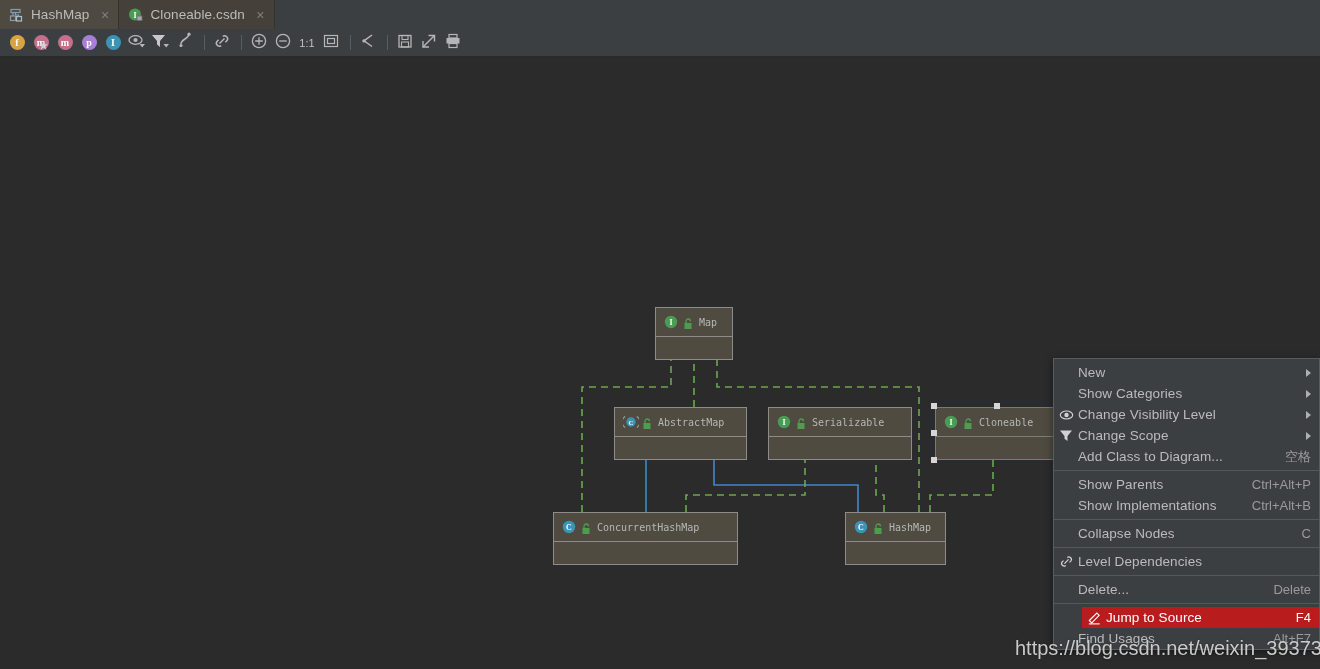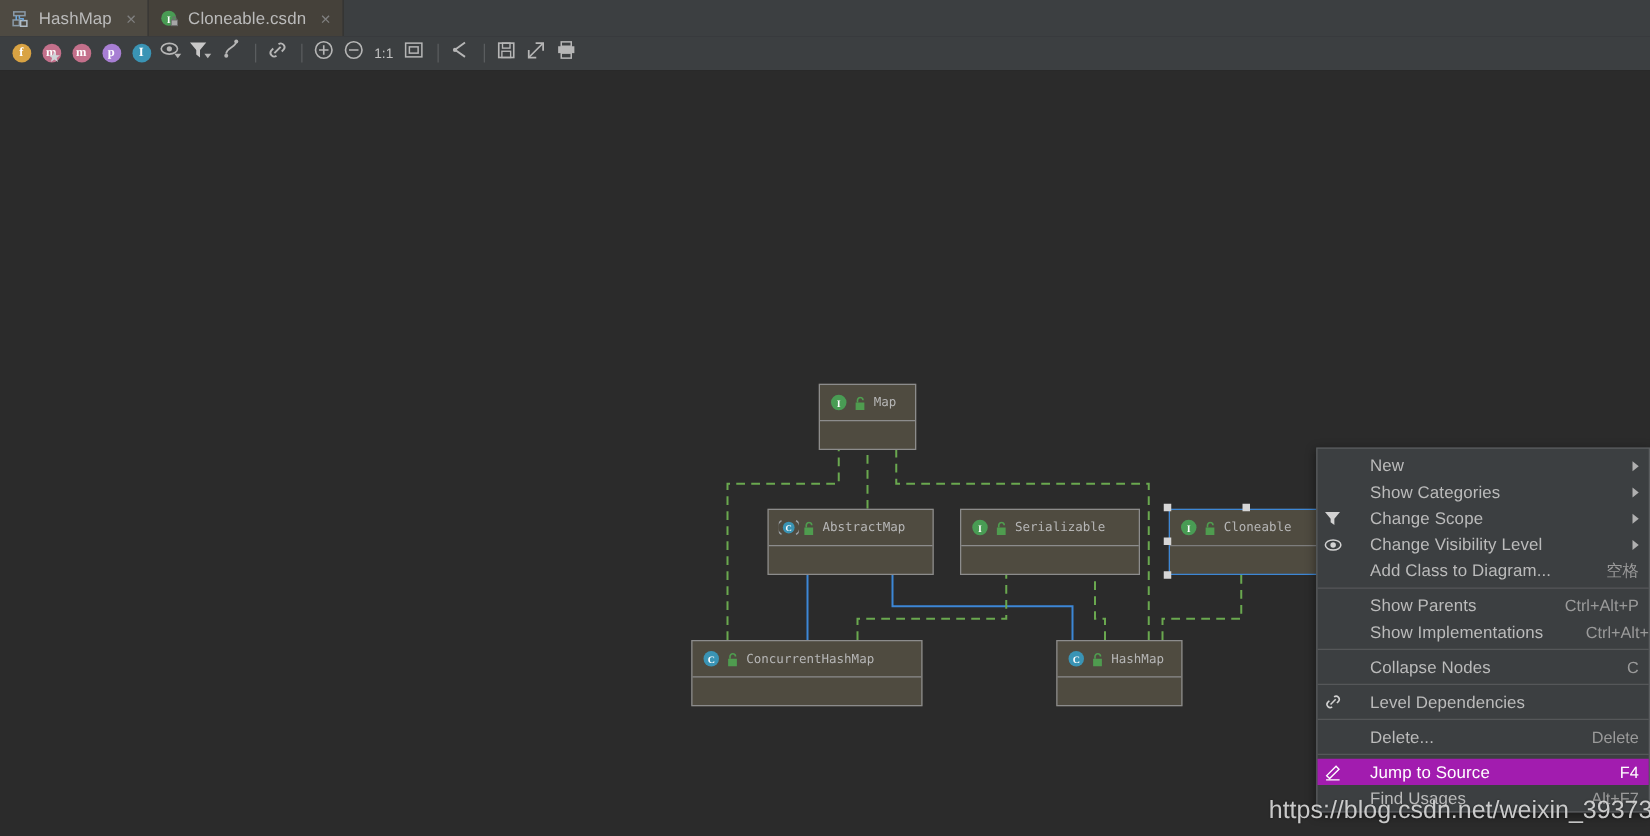--- a/index.html
+++ b/index.html
@@ -126,23 +126,22 @@
     box-shadow: 0 2px 8px rgba(0,0,0,.45);
     z-index: 40;
   }
   .mi {
     position: relative;
     height: 21px;
     display: flex; align-items: center;
     padding: 0 8px 0 0;
     cursor: default;
     white-space: nowrap;
-    gap: 18px;
-  }
-  .mi.sel { background: #a21caf; }
+  }
+  .mi.sel { background: #b91c1c; margin-left: 28px; }
   .mi.sel .mi-label, .mi.sel .mi-accel { color: #ffffff; }
   .mi-icon {
     width: 24px; height: 100%;
     display: flex; align-items: center; justify-content: center;
     flex: 0 0 24px;
   }
   .mi-label { flex: 1 1 auto; color: #bbbbbb; letter-spacing: .1px; }
   .mi-accel { color: #9a9a9a; font-size: 13px; padding-left: 16px; text-align: center; }
   .mi-arrow {
     width: 0; height: 0;
@@ -481,36 +480,36 @@
     </div>
 
     <div class="mi">
       <span class="mi-icon"></span>
       <span class="mi-label">Show Categories</span>
       <span class="mi-arrow"></span>
     </div>
 
     <div class="mi">
       <span class="mi-icon">
-        <svg width="14" height="13" viewBox="0 0 14 13">
-          <polygon points="1,1.5 13,1.5 8.5,7 8.5,12 5.5,9.8 5.5,7" fill="#d2d2d2"></polygon>
-        </svg>
-      </span>
-      <span class="mi-label">Change Scope</span>
-      <span class="mi-arrow"></span>
-    </div>
-
-    <div class="mi">
-      <span class="mi-icon">
         <svg width="15" height="12" viewBox="0 0 15 12">
           <ellipse cx="7.5" cy="6" rx="6.2" ry="4" fill="none" stroke="#d2d2d2" stroke-width="1.2"></ellipse>
           <circle cx="7.5" cy="6" r="2.2" fill="#d2d2d2"></circle>
         </svg>
       </span>
       <span class="mi-label">Change Visibility Level</span>
+      <span class="mi-arrow"></span>
+    </div>
+
+    <div class="mi">
+      <span class="mi-icon">
+        <svg width="14" height="13" viewBox="0 0 14 13">
+          <polygon points="1,1.5 13,1.5 8.5,7 8.5,12 5.5,9.8 5.5,7" fill="#d2d2d2"></polygon>
+        </svg>
+      </span>
+      <span class="mi-label">Change Scope</span>
       <span class="mi-arrow"></span>
     </div>
 
     <div class="mi">
       <span class="mi-icon"></span>
       <span class="mi-label">Add Class to Diagram...</span>
       <span class="mi-accel">空格</span>
     </div>
     <div class="mi-sep"></div>
 

